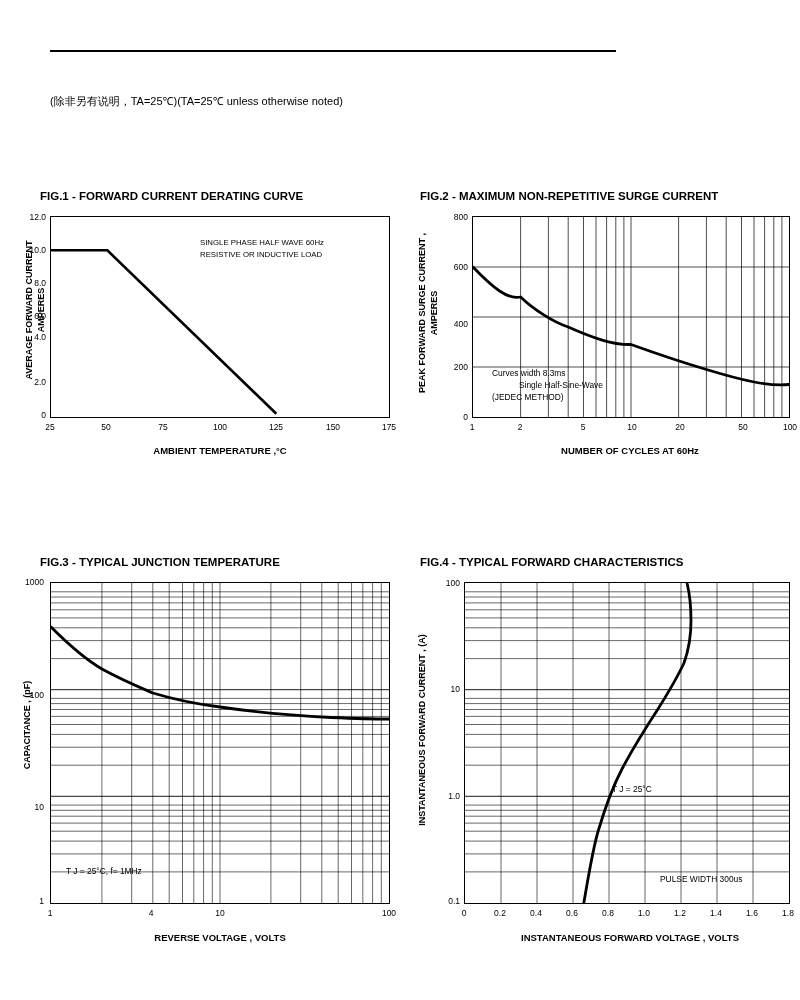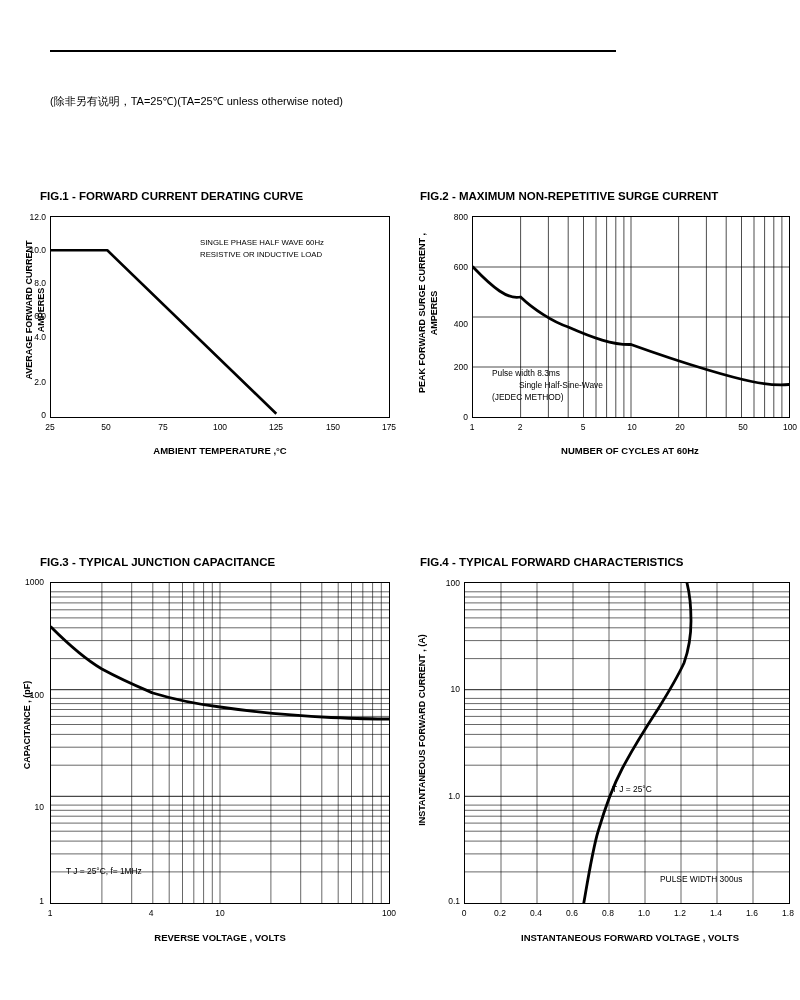--- a/index.html
+++ b/index.html
@@ -118,37 +118,37 @@
           <line x1="0" y1="50" x2="316" y2="50"></line>
           <line x1="0" y1="100" x2="316" y2="100"></line>
           <line x1="0" y1="150" x2="316" y2="150"></line>
         </g>
 
         <path d="M0,50 C20,71 35,83 47.6,80 C60,92 80,105 95.2,110 C120,121 140,128 158,127.5
                  C190,139 215,147 233.4,152.5 C265,162 295,170 316,167.5" fill="none" stroke="#000" stroke-width="2.8" stroke-linecap="round"></path>
       </svg>
     </div>
 
-    <div class="note note-b" style="left:492px;top:368px;">Pulse width 8.3ms</div>
+    <div class="note note-b" style="left:492px;top:368px;">Curves width 8.3ms</div>
     <div class="note note-b" style="left:519px;top:380px;">Single Half-Sine-Wave</div>
     <div class="note note-b" style="left:492px;top:392px;">(JEDEC METHOD)</div>
 
     <div class="tick" style="left:464px;top:422px;width:16px;text-align:center;">1</div>
     <div class="tick" style="left:512px;top:422px;width:16px;text-align:center;">2</div>
     <div class="tick" style="left:575px;top:422px;width:16px;text-align:center;">5</div>
     <div class="tick" style="left:622px;top:422px;width:20px;text-align:center;">10</div>
     <div class="tick" style="left:670px;top:422px;width:20px;text-align:center;">20</div>
     <div class="tick" style="left:733px;top:422px;width:20px;text-align:center;">50</div>
     <div class="tick" style="left:779px;top:422px;width:22px;text-align:center;">100</div>
 
     <div class="xlab" style="left:480px;top:445px;width:300px;">NUMBER OF CYCLES AT 60Hz</div>
   </div>
 
   <div class="fig">
-    <div class="fig-title" style="left:40px;top:556px;width:360px;">FIG.3 - TYPICAL JUNCTION CAPACITANCE</div>
+    <div class="fig-title" style="left:40px;top:556px;width:360px;">FIG.3 - TYPICAL JUNCTION TEMPERATURE</div>
 
     <div class="ylab" style="left:22px;top:845px;width:240px;">CAPACITANCE , (pF)</div>
 
     <div class="tick tick-y" style="left:10px;top:577px;width:34px;">1000</div>
     <div class="tick tick-y" style="left:10px;top:690px;width:34px;">100</div>
     <div class="tick tick-y" style="left:10px;top:802px;width:34px;">10</div>
     <div class="tick tick-y" style="left:10px;top:896px;width:34px;">1</div>
 
     <div class="plot" style="left:50px;top:582px;width:340px;height:322px;">
       <svg width="338" height="320" viewBox="0 0 338 320">

